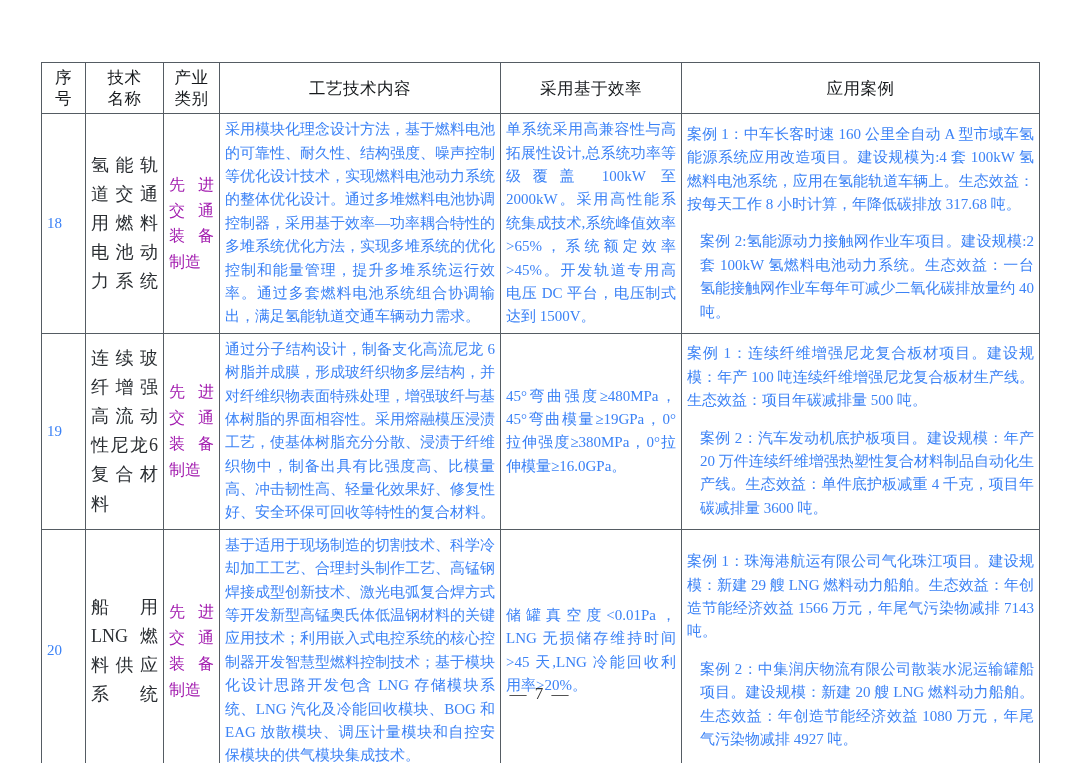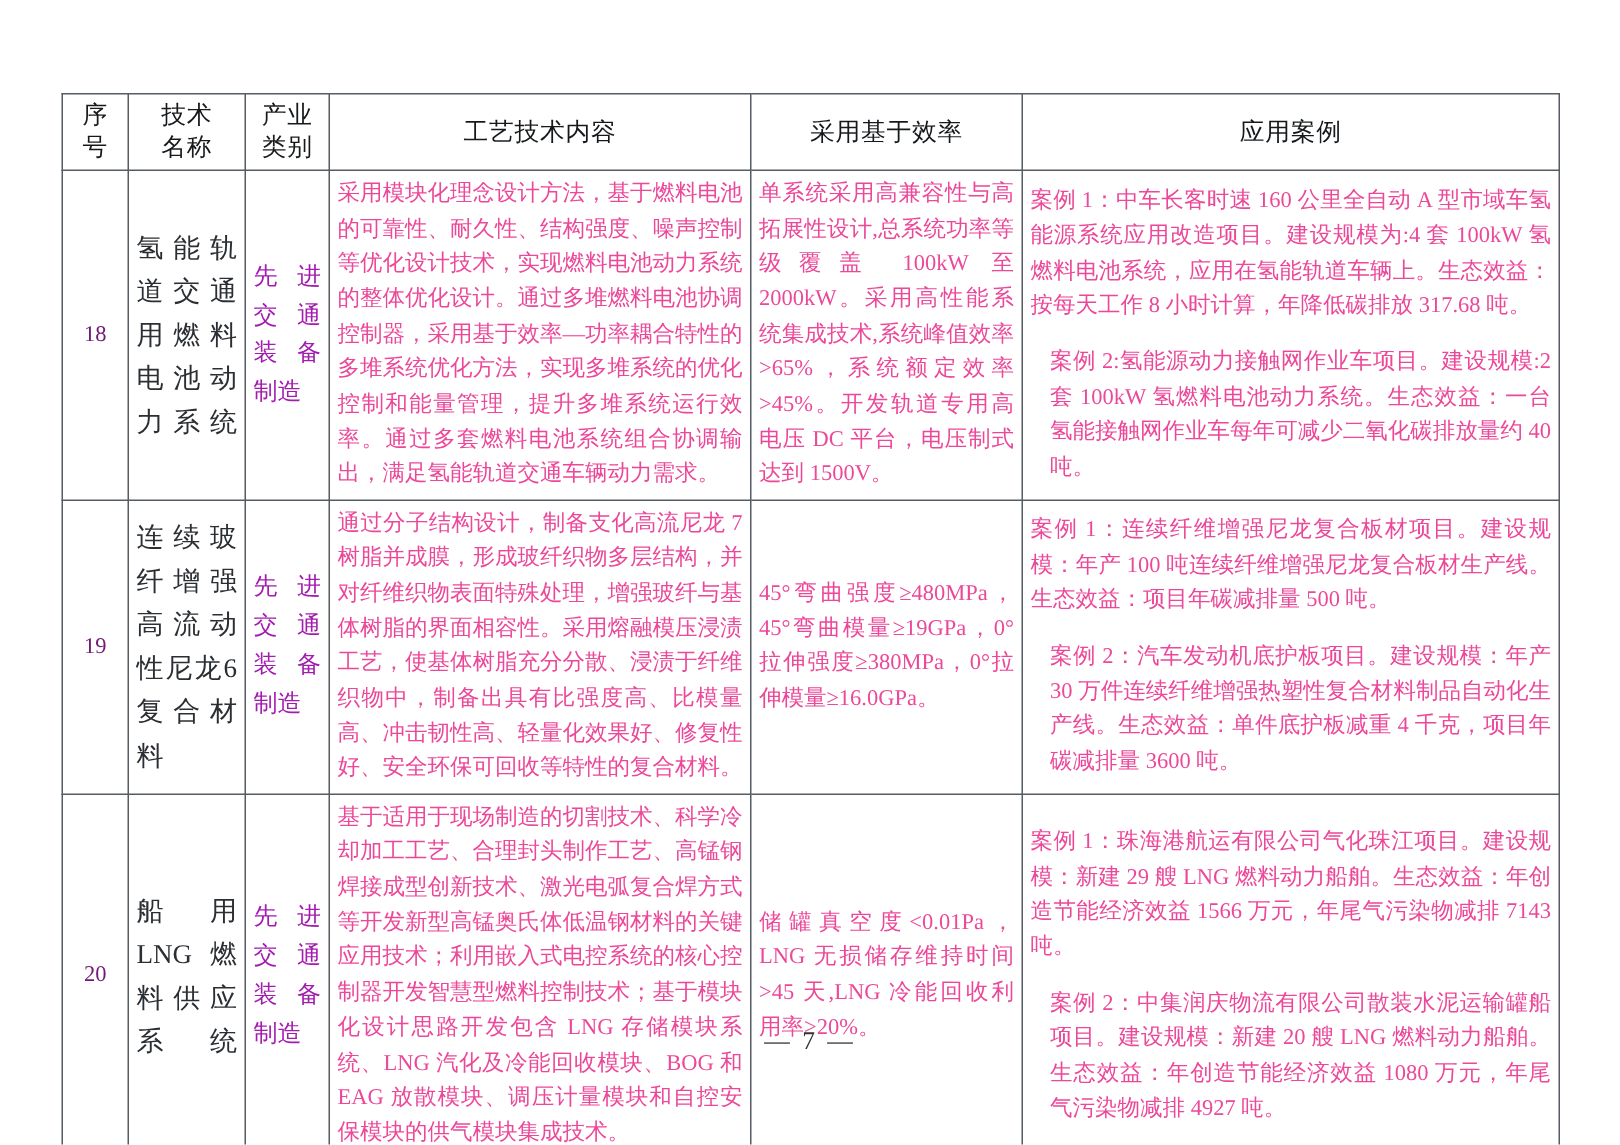--- a/index.html
+++ b/index.html
@@ -49,23 +49,23 @@
     font-weight: bold;
     line-height: 1.28;
     letter-spacing: 0.5px;
     padding: 9px 4px;
     color: #16191c;
     font-family: "Liberation Sans", "DejaVu Sans", sans-serif;
   }
   .hdr-2line { display: block; }
 
   td.col-no {
-    text-align: center;
+    text-align: left;
     font-size: 15px;
-    color: #701a75;
+    color: #3b82f6;
   }
   td.col-name {
     font-size: 18px;
     line-height: 1.62;
     text-align: justify;
     text-align-last: justify;
     color: #2b2f33;
     padding-left: 6px;
     padding-right: 6px;
   }
@@ -76,21 +76,21 @@
     text-align-last: left;
     color: #a21caf;
     padding-left: 5px;
     padding-right: 4px;
   }
   td.col-content, td.col-param, td.col-case {
     vertical-align: middle;
     font-size: 15px;
     line-height: 1.56;
     text-align: justify;
-    color: #ec4899;
+    color: #3b82f6;
   }
   td.col-content { padding: 6px 8px; }
   td.col-param   { padding: 6px 8px; }
   td.col-case    { padding: 6px 9px; }
 
   .case-block { margin: 0; }
   .case-block + .case-block { margin-top: 14px; margin-left: 13px; }
   .para { margin: 0; text-align: justify; }
 
   .footer {
@@ -158,28 +158,28 @@
           <p class="para case-block">案例 1：中车长客时速 160 公里全自动 A 型市域车氢能源系统应用改造项目。建设规模为:4 套 100kW 氢燃料电池系统，应用在氢能轨道车辆上。生态效益：按每天工作 8 小时计算，年降低碳排放 317.68 吨。</p>
           <p class="para case-block">案例 2:氢能源动力接触网作业车项目。建设规模:2 套 100kW 氢燃料电池动力系统。生态效益：一台氢能接触网作业车每年可减少二氧化碳排放量约 40 吨。</p>
         </td>
       </tr>
 
       <tr>
         <td class="col-no">19</td>
         <td class="col-name">连续玻纤增强高流动性尼龙6复合材料</td>
         <td class="col-cat">先进交通装备制造</td>
         <td class="col-content">
-          <p class="para">通过分子结构设计，制备支化高流尼龙 7 树脂并成膜，形成玻纤织物多层结构，并对纤维织物表面特殊处理，增强玻纤与基体树脂的界面相容性。采用熔融模压浸渍工艺，使基体树脂充分分散、浸渍于纤维织物中，制备出具有比强度高、比模量高、冲击韧性高、轻量化效果好、修复性好、安全环保可回收等特性的复合材料。</p>
+          <p class="para">通过分子结构设计，制备支化高流尼龙 6 树脂并成膜，形成玻纤织物多层结构，并对纤维织物表面特殊处理，增强玻纤与基体树脂的界面相容性。采用熔融模压浸渍工艺，使基体树脂充分分散、浸渍于纤维织物中，制备出具有比强度高、比模量高、冲击韧性高、轻量化效果好、修复性好、安全环保可回收等特性的复合材料。</p>
         </td>
         <td class="col-param">
           <p class="para">45°弯曲强度≥480MPa，45°弯曲模量≥19GPa，0°拉伸强度≥380MPa，0°拉伸模量≥16.0GPa。</p>
         </td>
         <td class="col-case">
           <p class="para case-block">案例 1：连续纤维增强尼龙复合板材项目。建设规模：年产 100 吨连续纤维增强尼龙复合板材生产线。生态效益：项目年碳减排量 500 吨。</p>
-          <p class="para case-block">案例 2：汽车发动机底护板项目。建设规模：年产 30 万件连续纤维增强热塑性复合材料制品自动化生产线。生态效益：单件底护板减重 4 千克，项目年碳减排量 3600 吨。</p>
+          <p class="para case-block">案例 2：汽车发动机底护板项目。建设规模：年产 20 万件连续纤维增强热塑性复合材料制品自动化生产线。生态效益：单件底护板减重 4 千克，项目年碳减排量 3600 吨。</p>
         </td>
       </tr>
 
       <tr>
         <td class="col-no">20</td>
         <td class="col-name">船用LNG燃料供应系统</td>
         <td class="col-cat">先进交通装备制造</td>
         <td class="col-content">
           <p class="para">基于适用于现场制造的切割技术、科学冷却加工工艺、合理封头制作工艺、高锰钢焊接成型创新技术、激光电弧复合焊方式等开发新型高锰奥氏体低温钢材料的关键应用技术；利用嵌入式电控系统的核心控制器开发智慧型燃料控制技术；基于模块化设计思路开发包含 LNG 存储模块系统、LNG 汽化及冷能回收模块、BOG 和 EAG 放散模块、调压计量模块和自控安保模块的供气模块集成技术。</p>
         </td>

